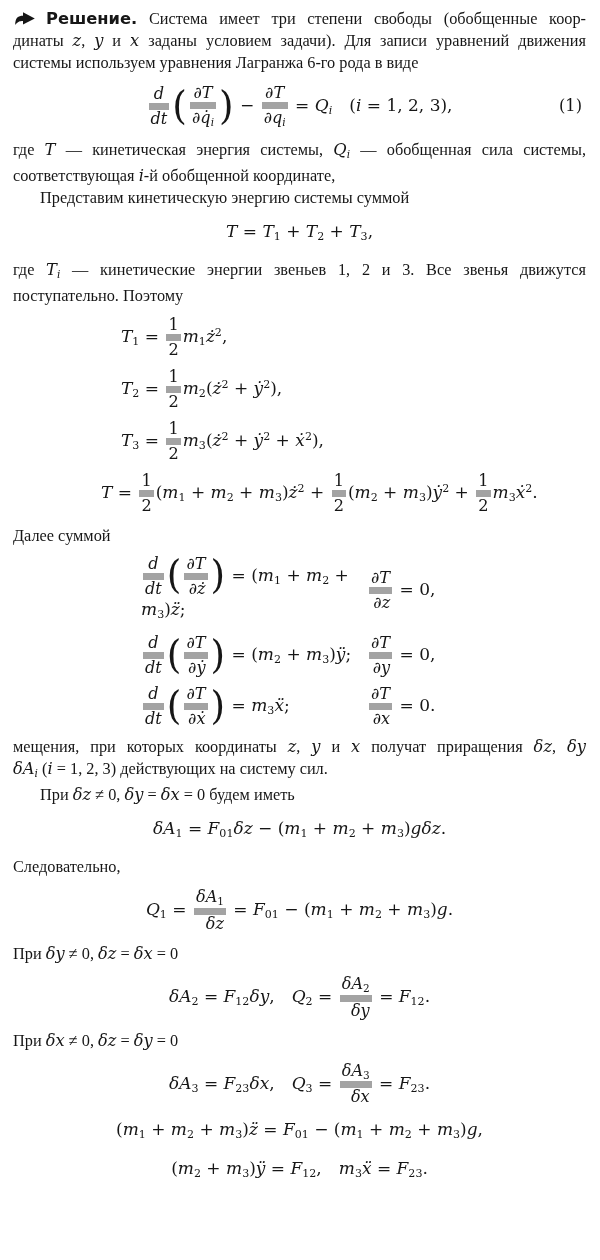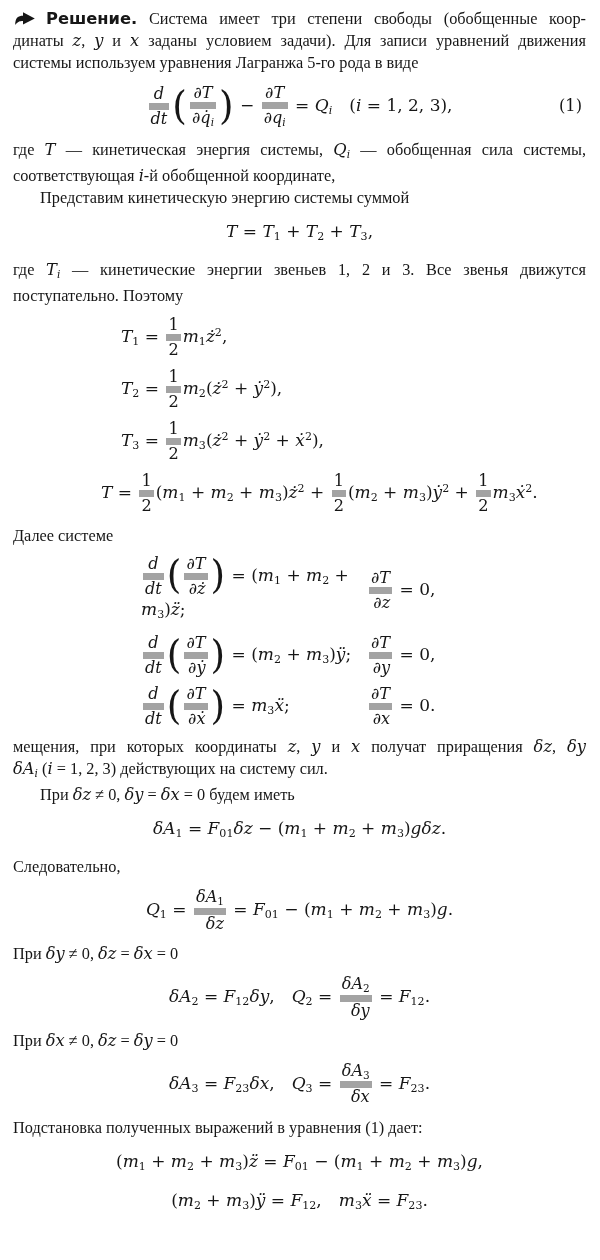--- a/index.html
+++ b/index.html
@@ -36,21 +36,21 @@
 </head>
 <body>
 
 <div class="page">
 
   <p class="para">
     <span class="line j"><svg class="arrow-icon" width="24" height="15" viewBox="0 0 24 15">
           <path d="M21.8 7.4 L10 1.3 L10 4.7 C5.3 4.7 2.2 6.6 2.2 14 C4.9 10.7 6.6 10.1 10 10.1 L10 13.5 Z" fill="#161616"></path>
         </svg><span><span class="s-b">Решение.</span><span>  Система имеет три степени свободы (обобщенные коор-</span></span></span>
     <span class="line j">динаты <span class="s-i">z</span>, <span class="s-i">y</span> и <span class="s-i">x</span> заданы условием задачи). Для записи уравнений движения</span>
-    <span class="line">системы используем уравнения Лагранжа 5-го рода в виде</span>
+    <span class="line">системы используем уравнения Лагранжа 6-го рода в виде</span>
   </p>
 
   <div class="eq tall">
     <span class="math"><span class="frac"><span class="num"><span class="s-i">d</span></span><span class="den"><span class="s-i">dt</span></span></span><span class="s-bp">(</span><span class="frac"><span class="num">∂<span class="s-i">T</span></span><span class="den">∂<span class="s-i">q̇</span><span class="s-i s-sub">i</span></span></span><span class="s-bp">)</span> − <span class="frac"><span class="num">∂<span class="s-i">T</span></span><span class="den">∂<span class="s-i">q</span><span class="s-i s-sub">i</span></span></span> = <span class="s-i">Q</span><span class="s-i s-sub">i</span> (<span class="s-i">i</span> = 1, 2, 3),</span>
     <span class="eq-num">(1)</span>
   </div>
 
   <p class="para">
     <span class="line j">где <span class="s-i">T</span> — кинетическая энергия системы, <span class="s-i">Q</span><span class="s-i s-sub">i</span> — обобщенная сила системы,</span>
     <span class="line">соответствующая <span class="s-i">i</span>-й обобщенной координате,</span>
@@ -69,21 +69,21 @@
     <span class="line j">где <span class="s-i">T</span><span class="s-i s-sub">i</span> — кинетические энергии звеньев 1, 2 и 3. Все звенья движутся</span>
     <span class="line">поступательно. Поэтому</span>
   </p>
 
   <div class="eqleft ml108 math"><span class="s-i">T</span><span class="s-sub">1</span> = <span class="frac"><span class="num">1</span><span class="den">2</span></span><span class="s-i">m</span><span class="s-sub">1</span><span class="s-i">ż</span><span class="s-sup">2</span>,</div>
   <div class="eqleft ml108 math"><span class="s-i">T</span><span class="s-sub">2</span> = <span class="frac"><span class="num">1</span><span class="den">2</span></span><span class="s-i">m</span><span class="s-sub">2</span>(<span class="s-i">ż</span><span class="s-sup">2</span> + <span class="s-i">ẏ</span><span class="s-sup">2</span>),</div>
   <div class="eqleft ml108 math"><span class="s-i">T</span><span class="s-sub">3</span> = <span class="frac"><span class="num">1</span><span class="den">2</span></span><span class="s-i">m</span><span class="s-sub">3</span>(<span class="s-i">ż</span><span class="s-sup">2</span> + <span class="s-i">ẏ</span><span class="s-sup">2</span> + <span class="s-i">ẋ</span><span class="s-sup">2</span>),</div>
   <div class="eqleft ml88 math"><span class="s-i">T</span> = <span class="frac"><span class="num">1</span><span class="den">2</span></span>(<span class="s-i">m</span><span class="s-sub">1</span> + <span class="s-i">m</span><span class="s-sub">2</span> + <span class="s-i">m</span><span class="s-sub">3</span>)<span class="s-i">ż</span><span class="s-sup">2</span> + <span class="frac"><span class="num">1</span><span class="den">2</span></span>(<span class="s-i">m</span><span class="s-sub">2</span> + <span class="s-i">m</span><span class="s-sub">3</span>)<span class="s-i">ẏ</span><span class="s-sup">2</span> + <span class="frac"><span class="num">1</span><span class="den">2</span></span><span class="s-i">m</span><span class="s-sub">3</span><span class="s-i">ẋ</span><span class="s-sup">2</span>.</div>
 
   <p class="para mt8">
-    <span class="line">Далее системе</span>
+    <span class="line">Далее суммой</span>
   </p>
 
   <div class="drow">
     <span class="dleft math"><span class="frac"><span class="num"><span class="s-i">d</span></span><span class="den"><span class="s-i">dt</span></span></span><span class="s-bp">(</span><span class="frac"><span class="num">∂<span class="s-i">T</span></span><span class="den">∂<span class="s-i">ż</span></span></span><span class="s-bp">)</span> = (<span class="s-i">m</span><span class="s-sub">1</span> + <span class="s-i">m</span><span class="s-sub">2</span> + <span class="s-i">m</span><span class="s-sub">3</span>)<span class="s-i">z̈</span>;</span>
     <span class="math"><span class="frac"><span class="num">∂<span class="s-i">T</span></span><span class="den">∂<span class="s-i">z</span></span></span> = 0,</span>
   </div>
   <div class="drow">
     <span class="dleft math"><span class="frac"><span class="num"><span class="s-i">d</span></span><span class="den"><span class="s-i">dt</span></span></span><span class="s-bp">(</span><span class="frac"><span class="num">∂<span class="s-i">T</span></span><span class="den">∂<span class="s-i">ẏ</span></span></span><span class="s-bp">)</span> = (<span class="s-i">m</span><span class="s-sub">2</span> + <span class="s-i">m</span><span class="s-sub">3</span>)<span class="s-i">ÿ</span>;</span>
     <span class="math"><span class="frac"><span class="num">∂<span class="s-i">T</span></span><span class="den">∂<span class="s-i">y</span></span></span> = 0,</span>
   </div>
@@ -122,23 +122,20 @@
   </div>
 
   <p class="para">
     <span class="line">При <span class="s-i">δx</span> ≠ 0, <span class="s-i">δz</span> = <span class="s-i">δy</span> = 0</span>
   </p>
 
   <div class="eq tall">
     <span class="math"><span class="s-i">δA</span><span class="s-sub">3</span> = <span class="s-i">F</span><span class="s-sub">23</span><span class="s-i">δx</span>, <span class="s-i">Q</span><span class="s-sub">3</span> = <span class="frac"><span class="num"><span class="s-i">δA</span><span class="s-sub">3</span></span><span class="den"><span class="s-i">δx</span></span></span> = <span class="s-i">F</span><span class="s-sub">23</span>.</span>
   </div>
 
-  <p class="para">
-    <span class="line">Подстановка полученных выражений в уравнения (1) дает:</span>
-  </p>
 
   <div class="eq">
     <span class="math">(<span class="s-i">m</span><span class="s-sub">1</span> + <span class="s-i">m</span><span class="s-sub">2</span> + <span class="s-i">m</span><span class="s-sub">3</span>)<span class="s-i">z̈</span> = <span class="s-i">F</span><span class="s-sub">01</span> − (<span class="s-i">m</span><span class="s-sub">1</span> + <span class="s-i">m</span><span class="s-sub">2</span> + <span class="s-i">m</span><span class="s-sub">3</span>)<span class="s-i">g</span>,</span>
   </div>
   <div class="eq">
     <span class="math">(<span class="s-i">m</span><span class="s-sub">2</span> + <span class="s-i">m</span><span class="s-sub">3</span>)<span class="s-i">ÿ</span> = <span class="s-i">F</span><span class="s-sub">12</span>, <span class="s-i">m</span><span class="s-sub">3</span><span class="s-i">ẍ</span> = <span class="s-i">F</span><span class="s-sub">23</span>.</span>
   </div>
 
 </div>
 

